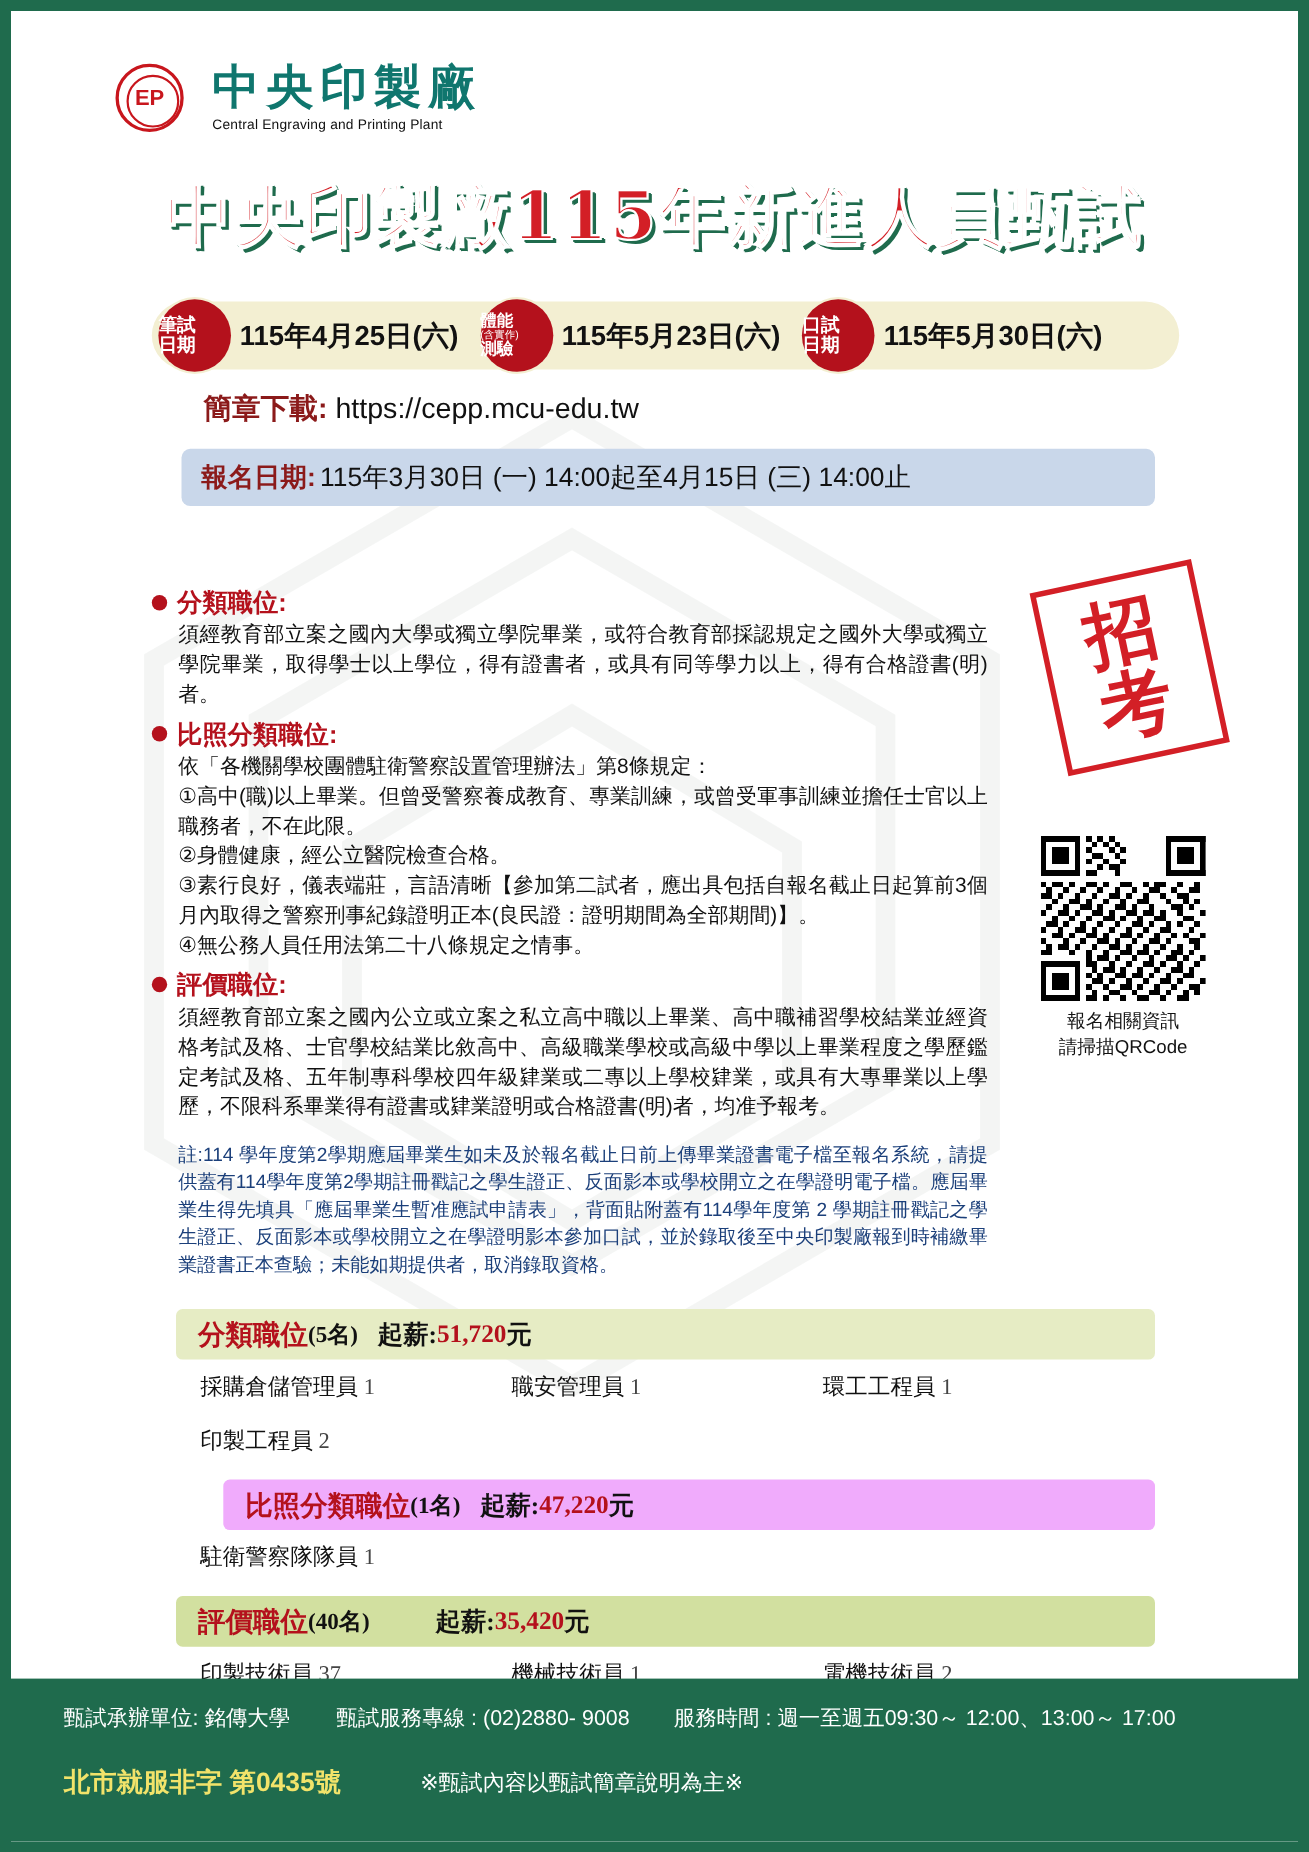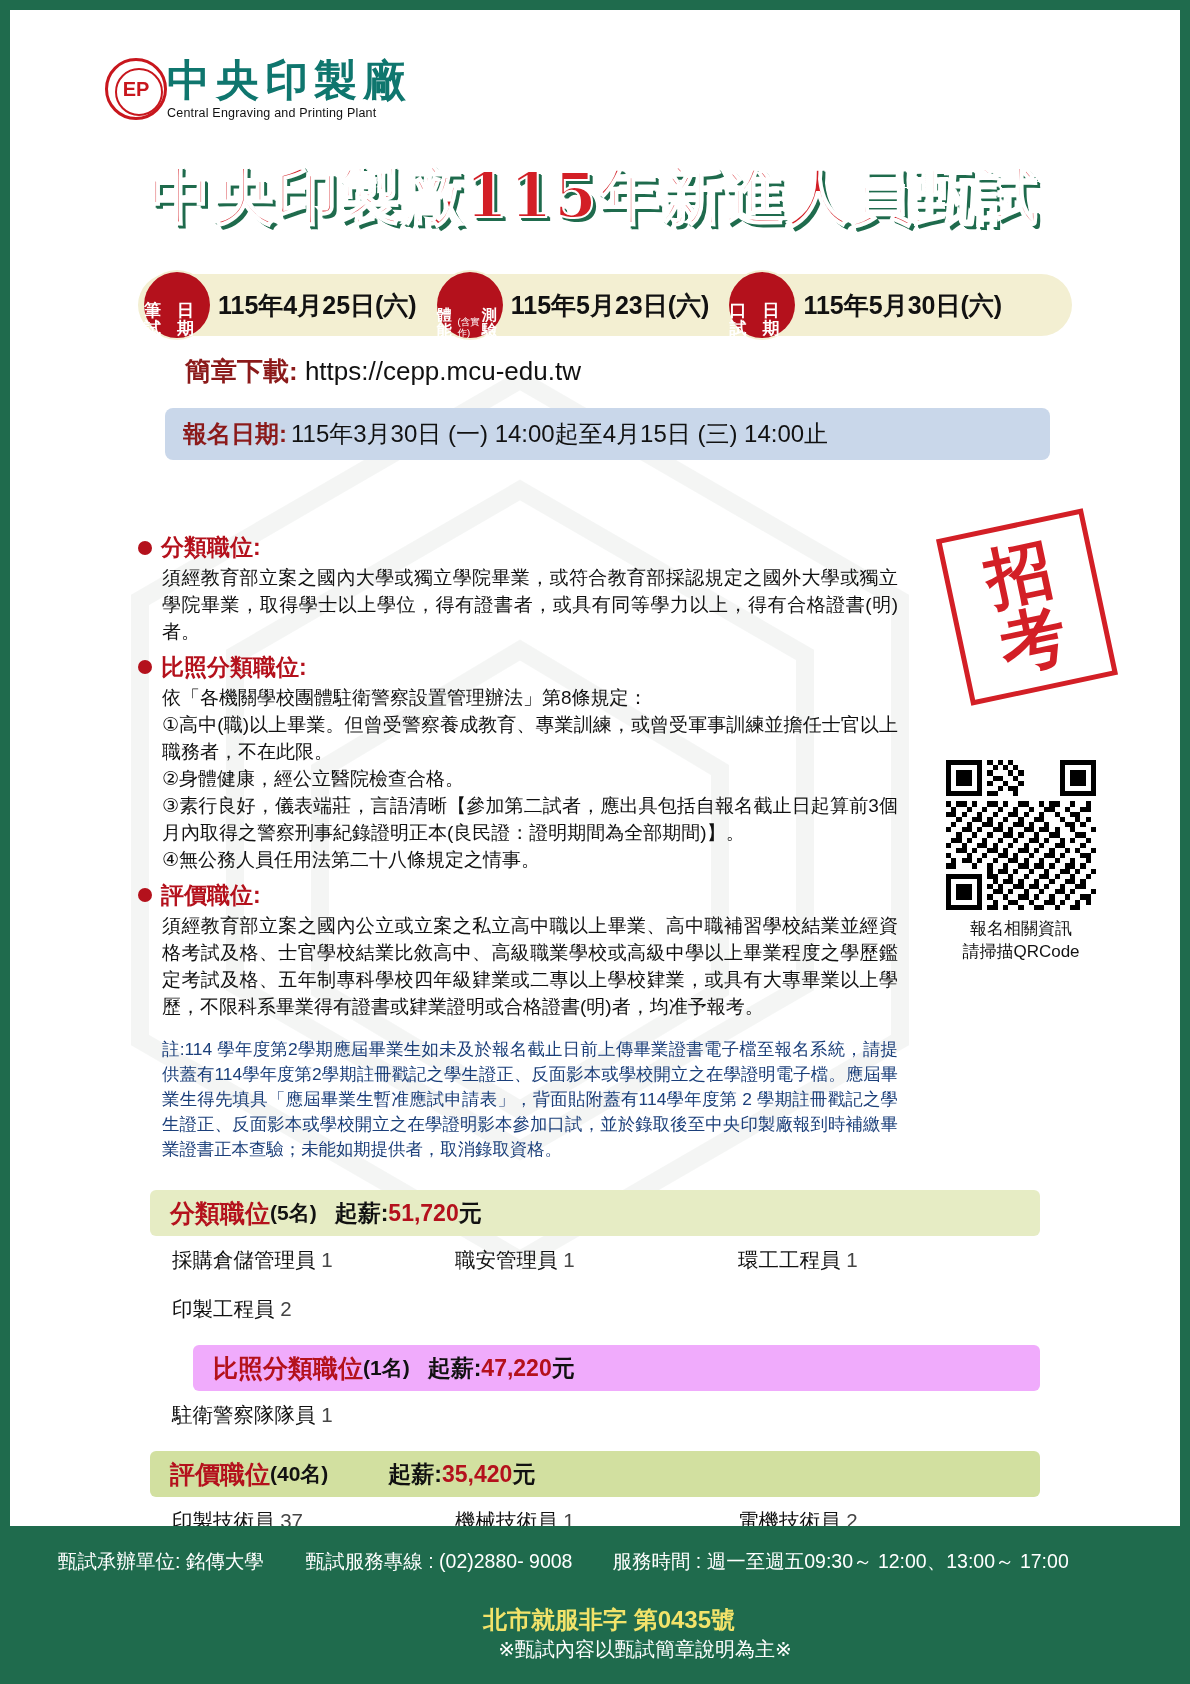--- a/index.html
+++ b/index.html
@@ -22,21 +22,21 @@
     position:absolute; left:60px; top:330px;
     width:900px; height:1050px;
     opacity:0.10;
     pointer-events:none;
   }
   .bg-watermark svg { width:100%; height:100%; }
 
   
   .logo-row {
     position:absolute; left:95px; top:48px;
-    display:flex; align-items:center; gap:0;
+    display:flex; align-items:center; gap:26px;
   }
   .logo-mark {
     width:62px; height:62px; border-radius:50%;
     border:3px solid #c8161d;
     display:flex; align-items:center; justify-content:center;
     color:#c8161d; font-weight:bold; font-size:20px;
     position:relative;
   }
   .logo-mark::after{
     content:""; position:absolute; left:7px; top:7px;
@@ -69,21 +69,21 @@
   .date-bar {
     position:absolute; left:128px; top:264px;
     width:934px; height:62px;
     background:#f3efd2;
     border-radius:31px;
     display:flex; align-items:center;
   }
   .date-badge {
     width:66px; height:66px; border-radius:50%;
     background:#b4111c; color:#fff;
-    display:flex; flex-direction:row; align-items:flex-end; justify-content:center;
+    display:flex; flex-direction:column; align-items:flex-start; justify-content:center;
     font-size:17px; line-height:1.05; font-weight:bold;
     flex:0 0 auto; margin-left:-2px;
     box-shadow:0 0 0 2px #f3efd2;
   }
   .date-badge.small-3 { font-size:15px; }
   .date-badge .tiny { font-size:9.5px; font-weight:normal; line-height:1.1; }
   .date-text {
     font-size:25px; color:#111; font-weight:600;
     padding:0 10px 0 8px; white-space:nowrap;
   }
@@ -141,21 +141,21 @@
 
   
   .qr-box { position:absolute; right:84px; top:750px; width:150px; }
   .qr { width:150px; height:150px; background:#fff; }
   .qr svg { display:block; }
   .qr-cap {
     margin-top:8px; text-align:center; font-size:17px; line-height:1.35; color:#111;
   }
 
   
-  .jobs { position:absolute; left:140px; top:1180px; width:890px; }
+  .jobs { position:absolute; left:150px; top:1180px; width:890px;font-family:Liberation Serif, serif; }
   .job-band {
     height:46px; border-radius:6px;
     display:flex; align-items:center; padding-left:20px;
     font-size:25px; font-weight:bold; color:#b4111c;
   }
   .band-a { background:#e6ecc4; }
   .band-b { background:#f0abfc;margin-left:43px; }
   .band-c { background:#d2e0a0; }
   .job-band .cnt { color:#111; font-size:21px; font-weight:bold; }
   .job-band .sal { color:#111; margin-left:18px; font-size:23px; }
@@ -173,21 +173,21 @@
     height:148px; background:#1f6b4d; color:#fff;
   }
   .footer-row1 {
     position:absolute; left:48px; top:22px; right:20px;
     display:flex; align-items:center; font-size:19.5px;
   }
   .footer-row1 .i2 { margin-left:42px; }
   .footer-row1 .i3 { margin-left:40px; }
   .footer-row2 {
     position:absolute; left:48px; top:78px; right:20px;
-    display:flex; align-items:center;flex-direction:column;
+    display:flex; align-items:center;
   }
   .footer-lic { color:#f2e36a; font-size:24px; font-weight:bold; }
   .footer-note { margin-left:72px; font-size:20px; }
 </style>
 </head>
 <body>
 
 <div class="poster">
 
   <div class="bg-watermark">

